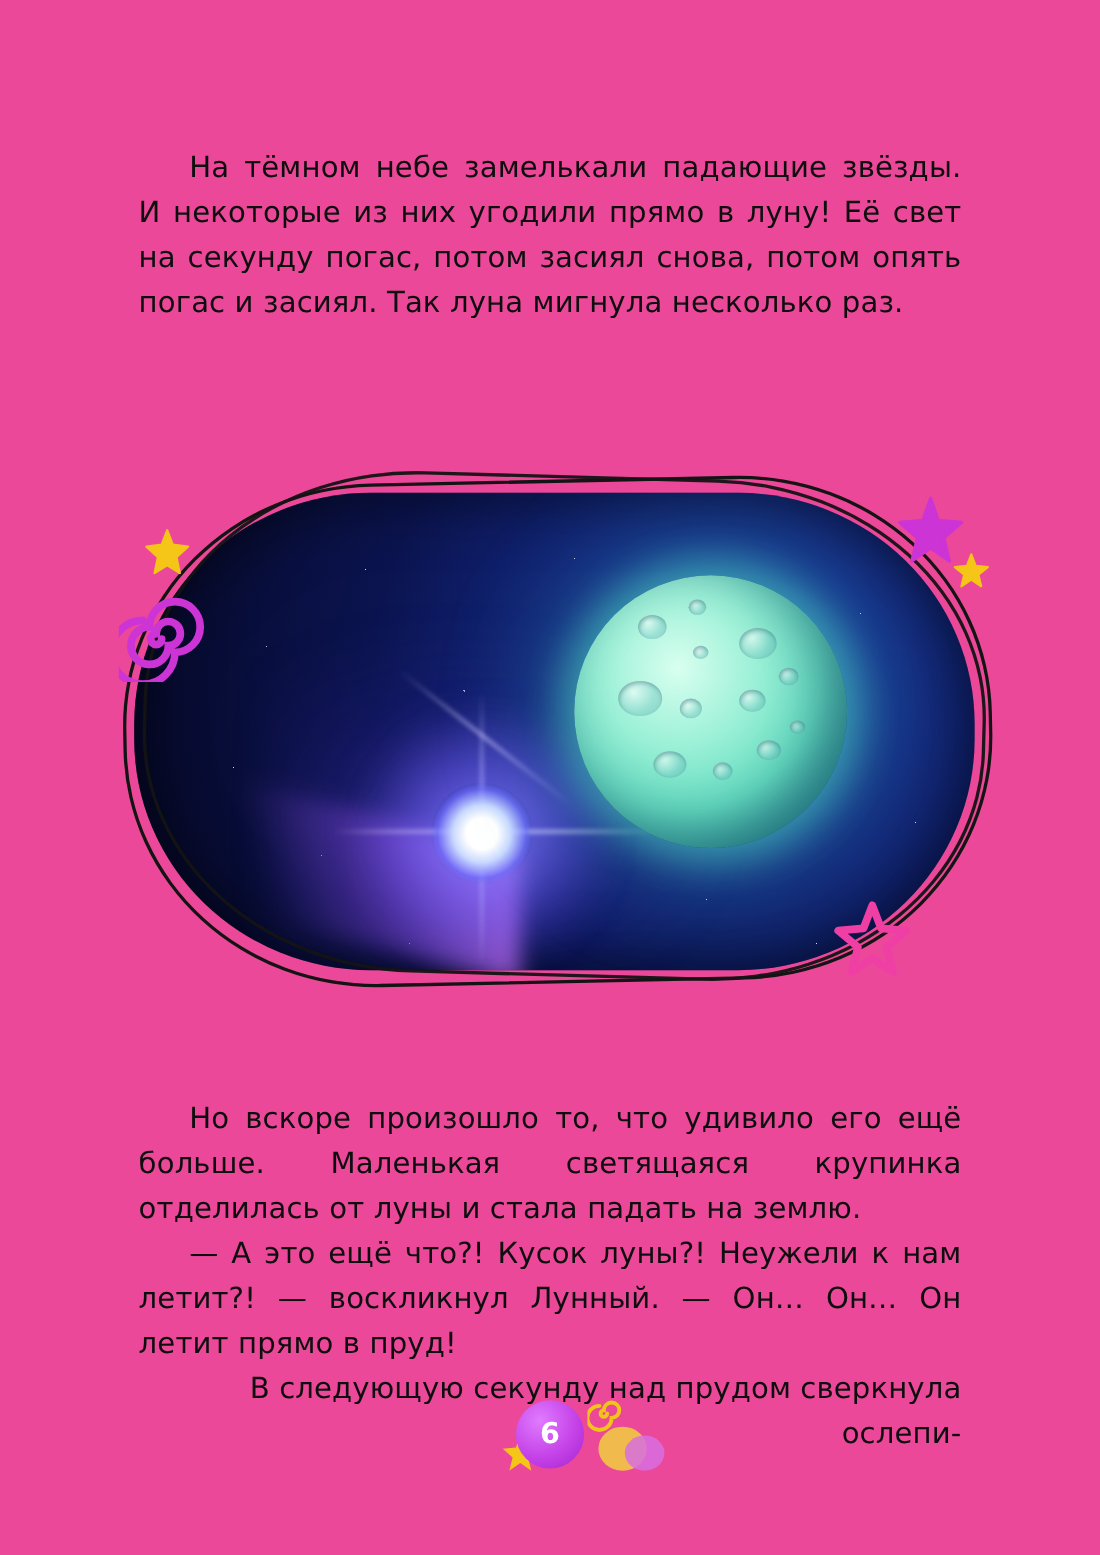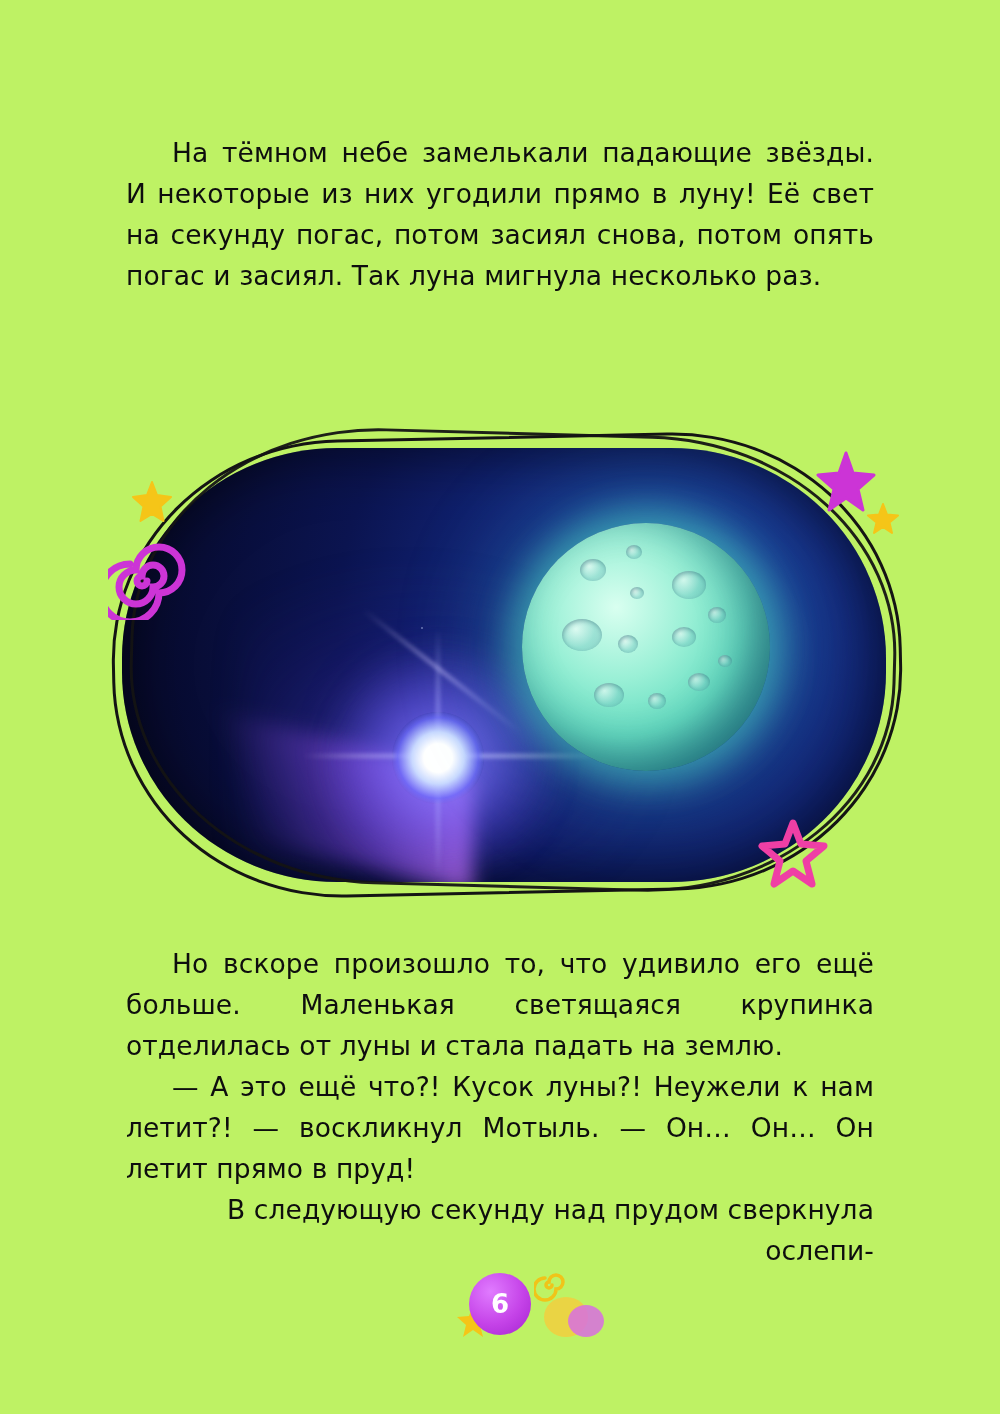--- a/index.html
+++ b/index.html
@@ -11,21 +11,21 @@
     width: 1000px;
     height: 1414px;
     position: relative;
     font-family: "DejaVu Sans", sans-serif;
     overflow: hidden;
   }
 
   .page {
     position: absolute;
     inset: 0;
-    background: #bef264;
+    background: #ec4899;
   }
 
   .text-block {
     position: absolute;
     left: 126px;
     width: 748px;
     font-size: 26.5px;
     line-height: 41px;
     color: #0e0e0e;
     text-align: justify;
@@ -33,21 +33,21 @@
     letter-spacing: 0.1px;
   }
 
   .text-block p {
     margin: 0;
     text-indent: 46px;
     text-align: justify;
   }
 
   #top-text { top: 132px; }
-  #bottom-text { top: 943px; }
+  #bottom-text { top: 996px; }
 
   
   .illus {
     position: absolute;
     left: 104px;
     top: 430px;
     width: 800px;
     height: 470px;
   }
 
@@ -270,21 +270,21 @@
       </svg>
 
       <svg class="doodle" style="left:652px; top:388px;" width="74" height="74" viewBox="0 0 74 74">
         <path d="M37 5 L45 26 L68 28 L50 43 L56 66 L37 53 L18 66 L24 43 L6 28 L29 26 Z" fill="none" stroke="#ef3fa5" stroke-width="7" stroke-linejoin="round"></path>
       </svg>
     </div>
   </div>
 
   <div class="text-block" id="bottom-text">
     <p>Но вскоре произошло то, что удивило его ещё больше. Маленькая светящаяся крупинка отделилась от луны и стала падать на землю.</p>
-    <p>— А это ещё что?! Кусок луны?! Неужели к нам летит?! — воскликнул Мотыль. — Он… Он… Он летит прямо в пруд!</p>
+    <p>— А это ещё что?! Кусок луны?! Неужели к нам летит?! — воскликнул Лунный. — Он… Он… Он летит прямо в пруд!</p>
     <p style="text-align:right;">В следующую секунду над прудом сверкнула ослепи-</p>
   </div>
 
   <div class="footer">
 
     <svg style="position:absolute; left:455px; top:48px;" width="36" height="36" viewBox="0 0 36 36">
       <path d="M18 2 L22 13 L34 14 L25 22 L28 34 L18 27 L8 34 L11 22 L2 14 L14 13 Z" fill="#f5c518"></path>
     </svg>
 
     <svg style="position:absolute; left:540px; top:26px;" width="66" height="66" viewBox="0 0 66 66">

